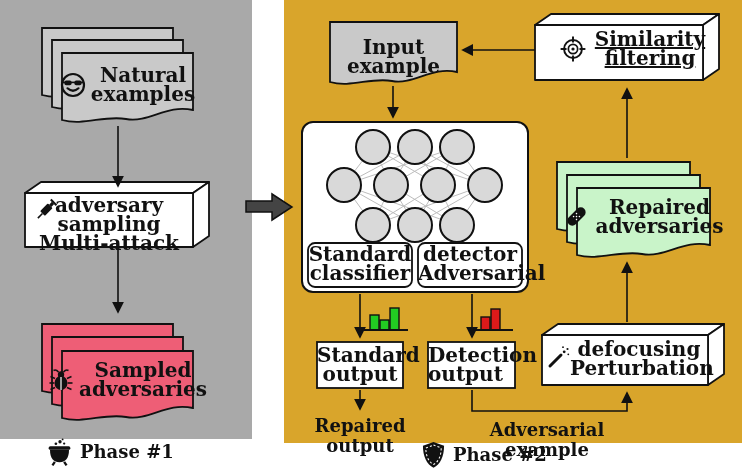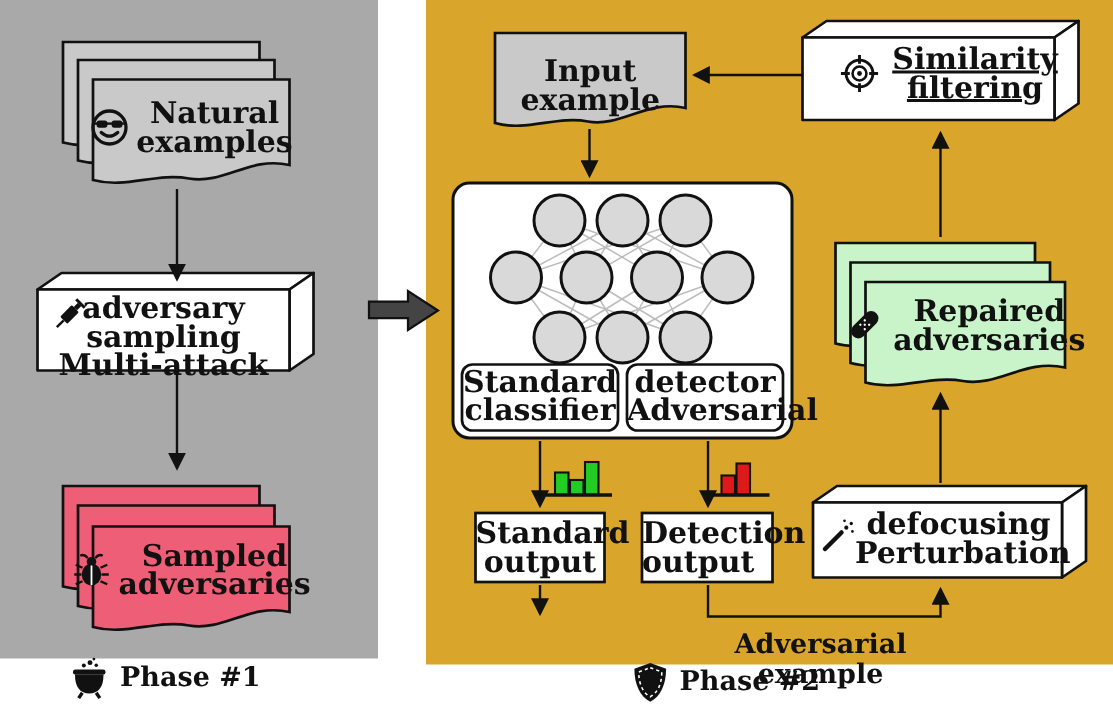--- a/index.html
+++ b/index.html
@@ -256,20 +256,23 @@
   <div class="label l16" style="left:317px;top:346px;width:86px;">
     <div>Standard</div>
     <div>output</div>
   </div>
 
   <div class="label l16" style="left:428px;top:346px;width:73px;">
     <div>Detection</div>
     <div>output</div>
   </div>
 
+  <div class="label l18" style="left:285px;top:416px;width:150px;">
+    <span>Repaired output</span>
+  </div>
 
   <div class="label l18" style="left:466px;top:420px;width:162px;">
     <span>Adversarial example</span>
   </div>
 
   <div class="label l16" style="left:548px;top:340px;width:160px;padding-left:22px;box-sizing:border-box;">
     <span class="iconabs" style="left:-2px;top:4px;">
       <svg width="26" height="26" viewBox="0 0 26 26">
         <line x1="4" y1="22" x2="15" y2="11" stroke="#111" stroke-width="3" stroke-linecap="round"></line>
         <circle cx="18.2" cy="7.8" r="1.4" fill="#111"></circle>

